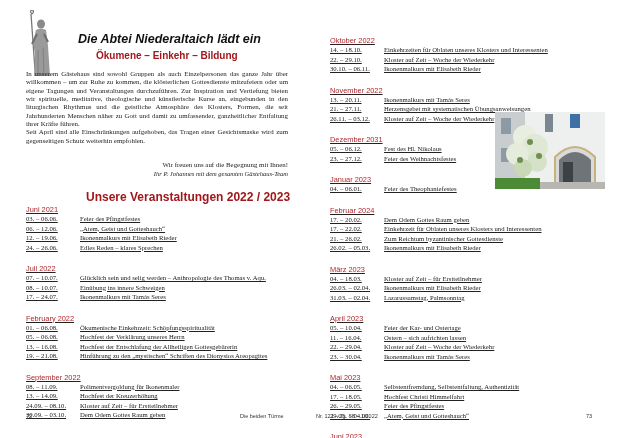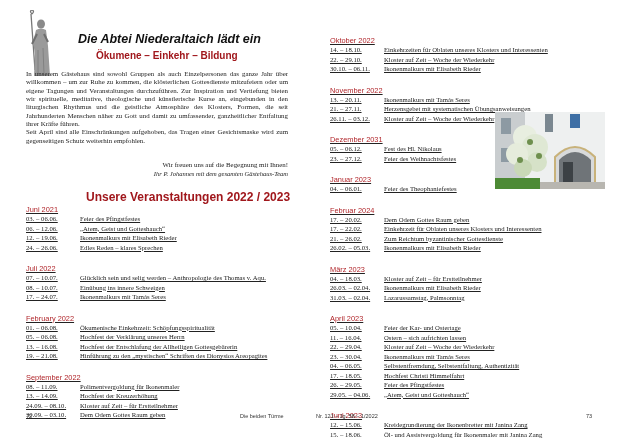--- a/index.html
+++ b/index.html
@@ -209,20 +209,21 @@
       </div>
     <div class="row">
         <span class="d">22. – 29.04.</span>
         <span>Kloster auf Zeit – Woche der Wiederkehr</span>
       </div>
     <div class="row">
         <span class="d">23. – 30.04.</span>
         <span>Ikonenmalkurs mit Tamás Seres</span>
       </div>
 
+    <div class="month">Mai 2023</div>
     <div class="row">
         <span class="d">04. – 06.05.</span>
         <span>Selbstentfremdung, Selbstentfaltung, Authentizität</span>
       </div>
     <div class="row">
         <span class="d">17. – 18.05.</span>
         <span>Hochfest Christi Himmelfahrt</span>
       </div>
     <div class="row">
         <span class="d">26. – 29.05.</span>

